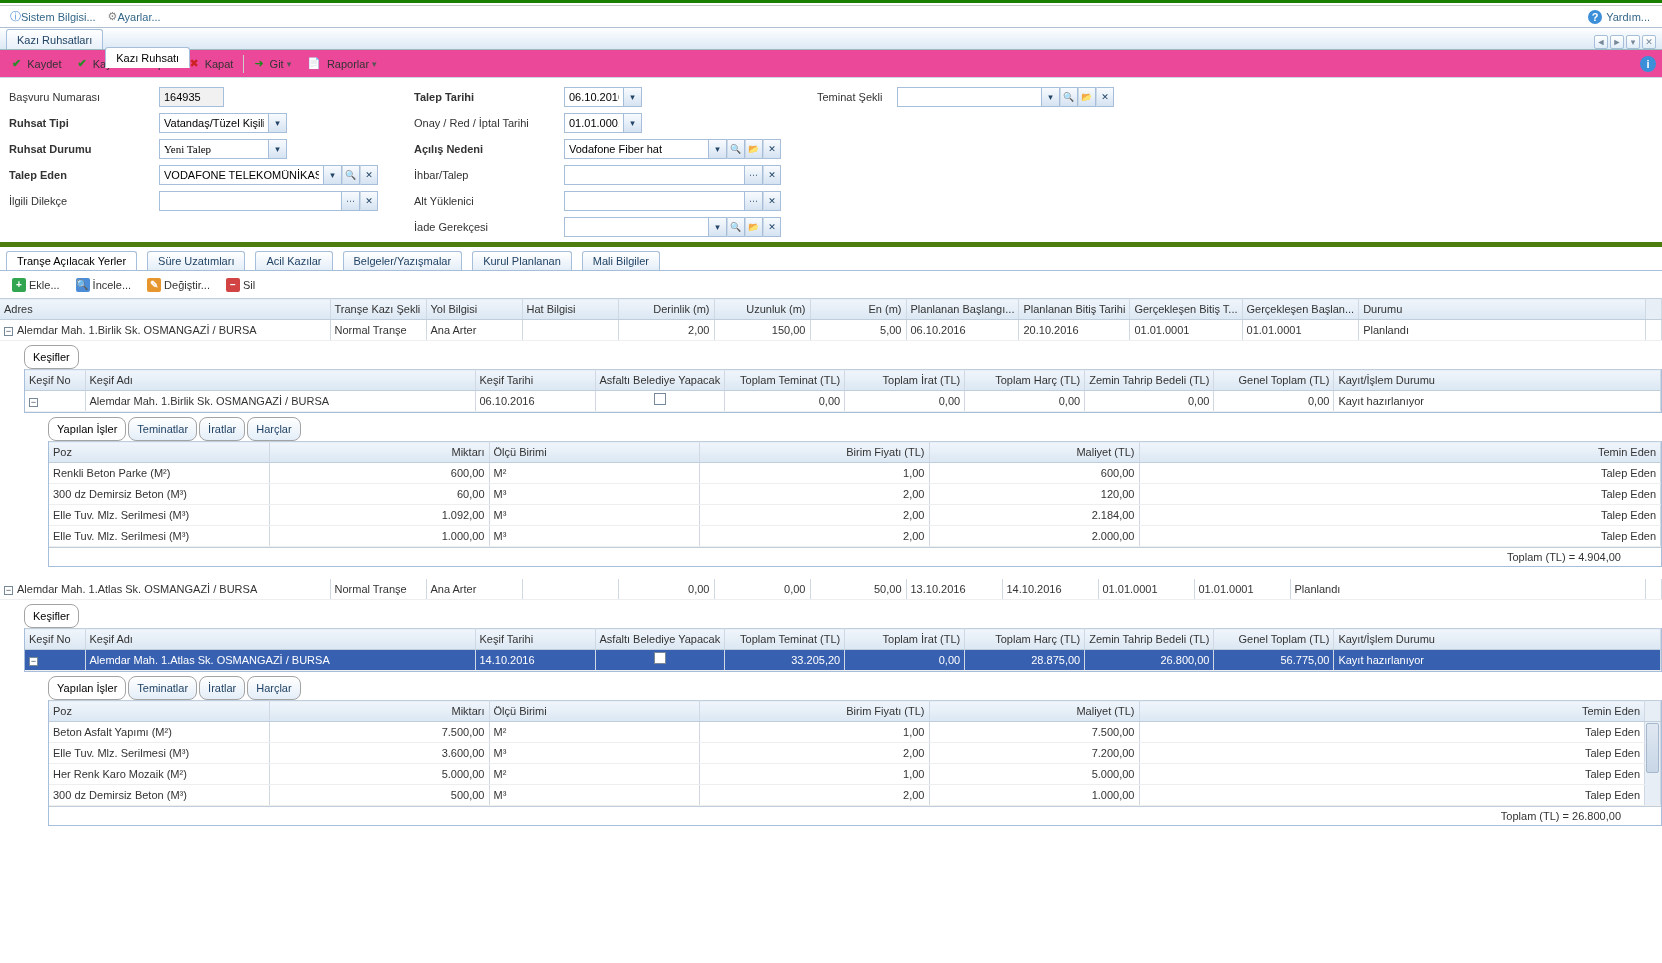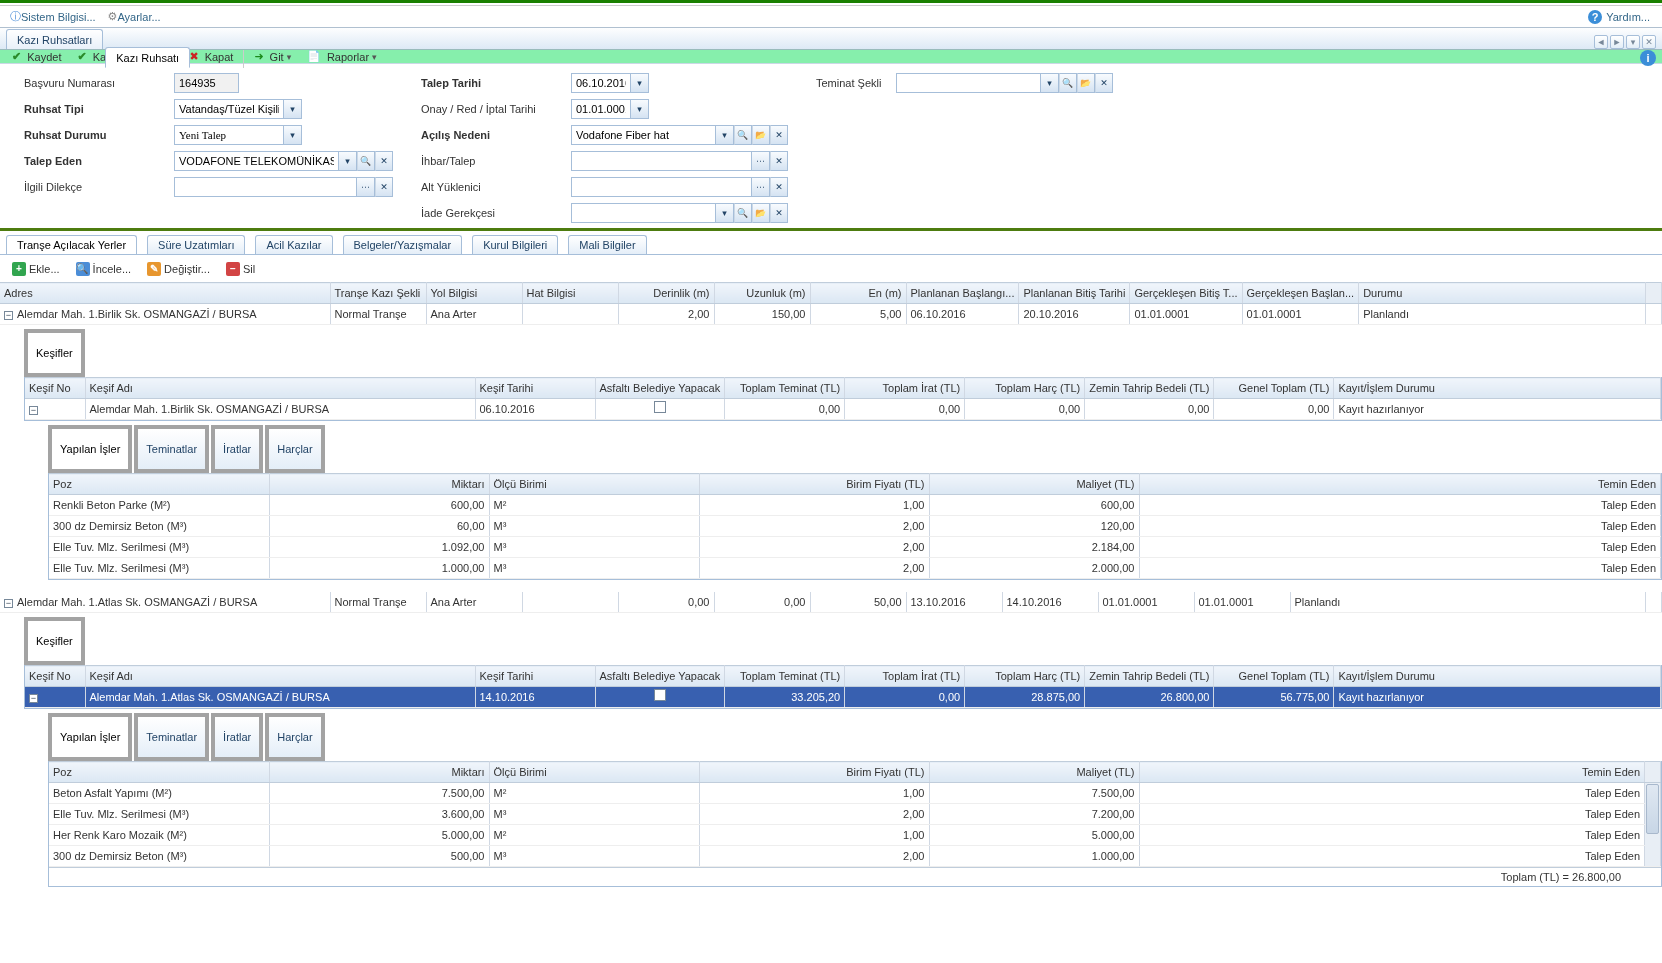--- a/index.html
+++ b/index.html
@@ -9,29 +9,29 @@
 .top-bars .spacer { flex: 1; }
 .top-bars a, .top-bars span { color: #368; font-size: 11px; }
 .top-bars .help { display: flex; align-items: center; margin-right: 12px; cursor: pointer; color: #258; }
 .top-bars .section { display:flex; align-items:center; padding: 0 6px; cursor: pointer;}
 .tab-strip { display: flex; align-items: flex-end; padding: 0 6px; background: linear-gradient(#fdfeff, #dde9f5); border-bottom: 1px solid #9bb; height: 22px; }
 .tab-strip .tab { padding: 4px 10px 3px; border: 1px solid #a6bed9; border-bottom: none; border-radius: 3px 3px 0 0; margin-right: 2px; background: linear-gradient(#fff,#e8f0f9); color: #246; cursor: pointer;}
 .tab-strip .tab.active { background: #fff; color: #000; border-bottom: 1px solid #fff; position: relative; top: 19px; }
 .tab-strip .spacer { flex:1; }
 .tab-strip .tab-ctrl { display:flex; gap:2px; align-items:center; }
 .tab-strip .tab-icon { width:14px; height:14px; border:1px solid #a6bed9; border-radius:2px; background:linear-gradient(#fff,#e2edf7); cursor:pointer; font-size:9px; text-align:center; line-height:12px; color:#789;}
-.toolbar { display: flex; height: 14px; border-bottom: 1px solid #cbd8e6; padding: 0 6px; gap: 4px; background: #86efac; }
+.toolbar { display: flex; align-items: center; height: 28px; border-bottom: 1px solid #cbd8e6; padding: 0 6px; gap: 4px; background: #ec4899; }
 .tbtn { display: flex; align-items: center; padding: 2px 6px; cursor: pointer; gap: 3px; border-radius:2px; }
 .tick-g::before { content: '✔'; color: #2a8a2a; font-weight:bold; font-size:11px; margin-right:3px; }
 .cross-r::before { content: '✖'; color: #c22; font-size:11px; margin-right:3px; }
 .arrow-g::before { content: '➜'; color: #1a8a1a; font-size:11px; margin-right:3px; }
 .drop-ar::after { content: ' ▾'; color:#555; font-size:9px; }
 .toolbar .rep-ic::before { content:'📄'; font-size:11px; margin-right:3px; }
 .info-ic { width:16px; height:16px; border-radius:50%; background:#3b8ed8; color:#fff; font-weight:bold; text-align:center; line-height:16px; font-size:11px; margin-left:auto; cursor:pointer;}
-.form-panel { padding: 8px 24px 4px; display: flex; gap: 28px; border-bottom: 3px solid #4d7c0f; }
+.form-panel { padding: 8px 9px 4px; display: flex; gap: 36px; border-bottom: 5px solid #4d7c0f; }
 .form-col { display: flex; flex-direction: column; gap: 4px; }
 .form-row { display: flex; align-items: center; min-height: 22px; }
 .form-row label { width: 150px; color:#333; }
 .form-row label.bold { font-weight: bold; }
 .inp, .sel { height: 20px; border: 1px solid #a6bed9; padding: 0 4px; background: #fff; font-size:11px; }
 .inp.ro { background: #f1f1f1; }
 .sel-wrap { display:flex; align-items:center; }
 .sel-btn { width:18px; height:20px; border:1px solid #a6bed9; border-left:none; background: linear-gradient(#f8fbfe,#d5e3f2); font-size:9px; cursor:pointer; color:#246; text-align:center; line-height:18px;}
 .icon-btns { display:flex; }
 .icon-btns .sel-btn { border-left:1px solid #cbd8e6; }
@@ -42,21 +42,21 @@
 .panel-bar { border-top: 1px solid #a6bed9; height: 28px; display:flex; align-items:center; padding: 0 6px; gap:4px; }
 .bbtn { display:flex; align-items:center; gap:3px; padding:2px 6px; cursor:pointer; border-radius:2px;}
 .sq-ic { width:14px; height:14px; display:inline-flex; align-items:center; justify-content:center; color:#fff; font-weight:bold; font-size:10px; border-radius:2px; }
 .sq-g{background:#31a54f;} .sq-b{background:#4b8dd7;} .sq-o{background:#e7962e;} .sq-r{background:#d24444;}
 table { border-collapse: collapse; width: 100%; }
 th, td { padding: 2px 4px; text-align: left; border-right: 1px solid #d0d8e3; font-size:11px; white-space:nowrap; overflow:hidden; height:18px; line-height:16px;}
 th { background: linear-gradient(#f0f5fb,#dbe7f3); border-bottom: 1px solid #c0cddb; font-weight:normal; color:#333; border-top:1px solid #c0cddb;}
 td { border-bottom:1px solid #eee; }
 td.num, th.num { text-align: right; }
 .mini-tab-strip { display:flex; gap:2px; }
-.mini-tab { padding:14px 8px; border:4px solid #a3a3a3; border-radius:0; background:linear-gradient(#fff,#e4eef8); cursor:pointer; color:#246;}
+.mini-tab { padding:5px 8px; border:1px solid #a3a3a3; border-radius:8px; background:linear-gradient(#fff,#e4eef8); cursor:pointer; color:#246;}
 .mini-tab.active{background:#fff; color:#000;}
 .exp-box{display:inline-block;width:9px;height:9px;border:1px solid #789;text-align:center;line-height:7px;font-size:9px;cursor:pointer;margin-right:4px;color:#345;}
 .total-row{text-align:right;padding:3px 40px 3px 3px;border-top:1px solid #c0cddb;background:#fff;font-size:11px;}
 .sel-row td{background:#3860b0 !important;color:#fff;}
 .kesif-container { padding: 4px 0 0 24px; }
 .yapilan-container { padding: 4px 0 0 48px; }
 .chk{display:inline-block;width:12px;height:12px;border:1px solid #789;background:#fff;}
 </style>
 </head>
 <body>
@@ -226,21 +226,21 @@
         </div>
       </div>
   </div>
 </div>
 
 <div class="sub-tab-strip">
   <div class="sub-tab active">Tranşe Açılacak Yerler</div>
   <div class="sub-tab">Süre Uzatımları</div>
   <div class="sub-tab">Acil Kazılar</div>
   <div class="sub-tab">Belgeler/Yazışmalar</div>
-  <div class="sub-tab">Kurul Bilgileri</div>
+  <div class="sub-tab">Kurul Planlanan</div>
   <div class="sub-tab">Mali Bilgiler</div>
 </div>
 
 <div class="panel-bar">
   <div class="bbtn">
       <span class="sq-ic sq-g">+</span>
       <span>Ekle...</span>
     </div>
   <div class="bbtn">
       <span class="sq-ic sq-b">🔍</span>
@@ -407,20 +407,21 @@
       <tr>
             <td>Elle Tuv. Mlz. Serilmesi (M³)</td>
             <td class="num">1.000,00</td>
             <td>M³</td>
             <td class="num">2,00</td>
             <td class="num">2.000,00</td>
             <td class="num">Talep Eden</td>
           </tr>
     </tbody>
       </table>
+    <div class="total-row">Toplam (TL) = 4.904,00</div>
   </div>
 </div>
 
 <table style="margin-top:12px;">
   <colgroup>
       <col style="width:330px">
       <col style="width:96px">
       <col style="width:96px">
       <col style="width:96px">
       <col style="width:96px">

